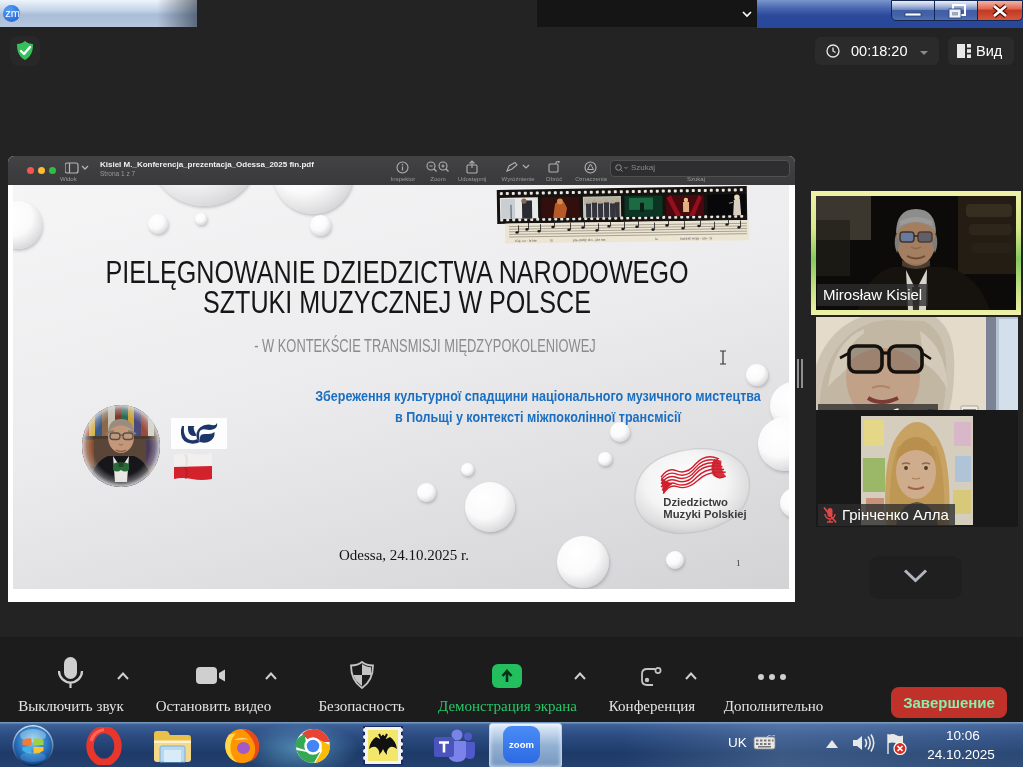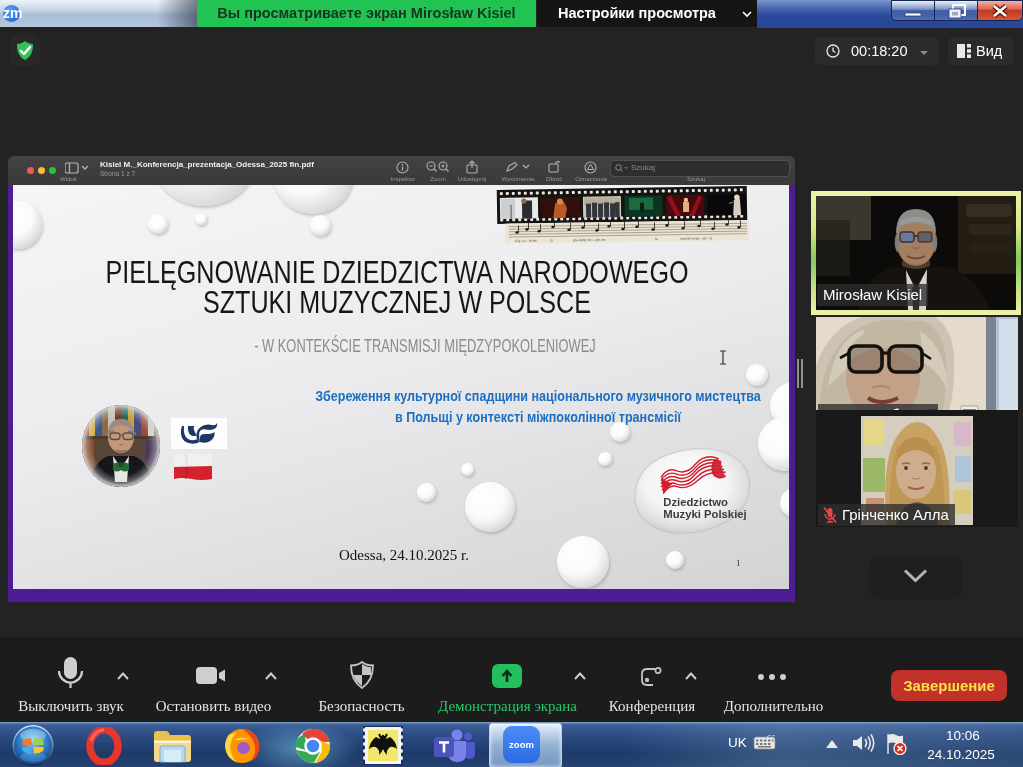--- a/index.html
+++ b/index.html
@@ -1,40 +1,40 @@
 <!DOCTYPE html>
 <html><head><meta charset="utf-8">
 <style>
 html,body{margin:0;padding:0;}
 body{width:1023px;height:767px;overflow:hidden;position:relative;background:#232323;font-family:"Liberation Sans",sans-serif;}
 .abs{position:absolute;}
 
 #titlebar{left:0;top:0;width:1023px;height:27px;}
 #tb-left{left:0;top:0;width:197px;height:27px;background:linear-gradient(180deg,#eef4fb 0%,#c2d2e6 40%,#a9bdd8 55%,#b7c8de 100%);}
 #tb-left::after{content:"";position:absolute;right:0;top:0;width:40px;height:27px;background:linear-gradient(90deg,rgba(20,30,45,0),rgba(20,30,45,.55));}
-#zmicon{left:3px;top:5px;width:17px;height:17px;border-radius:50%;background:radial-gradient(circle at 35% 30%,#56a0f5,#2d6fe0 70%,#1e57c4);color:#fff;font-size:14px;font-weight:bold;text-align:right;line-height:17px;}
+#zmicon{left:3px;top:5px;width:17px;height:17px;border-radius:50%;background:radial-gradient(circle at 35% 30%,#56a0f5,#2d6fe0 70%,#1e57c4);color:#fff;font-size:11px;font-weight:normal;text-align:right;line-height:17px;}
 #tb-title{left:26px;top:0;height:27px;line-height:26px;color:#111;font-size:14.5px;}
 #banner{left:197px;top:0;width:339px;height:27px;background:#21c452;color:#17351f;font-weight:bold;font-size:14.5px;text-align:center;line-height:27px;}
 #viewset{left:537px;top:0;width:220px;height:27px;background:#151515;color:#fff;}
 #viewset .t{position:absolute;left:21px;top:0;line-height:27px;font-weight:bold;font-size:14.5px;}
 #bluebar{left:757px;top:0;width:266px;height:28px;background:linear-gradient(180deg,#7b96cc 0%,#4866b0 30%,#2b4a9b 55%,#274699 100%);}
 
 #winbtns{left:891px;top:0;width:130px;height:22px;}
 .wb{position:absolute;top:0;height:21px;border:1px solid #12264f;box-sizing:border-box;background:linear-gradient(180deg,rgba(255,255,255,.85),rgba(200,215,235,.35) 45%,rgba(80,105,160,.25) 50%,rgba(130,160,210,.45));}
 #wb-min{left:0;width:44px;border-radius:0 0 0 5px;}
 #wb-max{left:43px;width:44px;}
 #wb-close{left:86px;width:46px;border-radius:0 0 5px 0;background:linear-gradient(180deg,#f6b2a5 0%,#e06a52 40%,#c23a23 50%,#d4573c 100%);}
 
 #shieldbtn{left:10px;top:36px;width:30px;height:30px;border-radius:8px;background:#282828;}
 #timer{left:815px;top:37px;width:124px;height:28px;border-radius:6px;background:#2b2b2b;color:#fff;}
 #timer .txt{position:absolute;left:36px;top:0;line-height:28px;font-size:14.5px;}
 #vid-btn{left:948px;top:37px;width:66px;height:28px;border-radius:6px;background:#2b2b2b;color:#fff;}
 #vid-btn .txt{position:absolute;left:28px;top:0;line-height:28px;font-size:14.5px;}
 
-#pdfwin{left:8px;top:156px;width:787px;height:446px;background:#4c1d95;border-radius:6px 6px 0 0;}
+#pdfwin{left:8px;top:156px;width:787px;height:446px;background:#ffffff;border-radius:6px 6px 0 0;}
 #pdfbar{left:0;top:0;width:787px;height:29px;background:linear-gradient(180deg,#434345,#39393b);border-radius:6px 6px 0 0;}
 .tl{position:absolute;top:11px;width:7px;height:7px;border-radius:50%;}
 #pdfbar .lbl{position:absolute;top:20px;font-size:6px;color:#9a9a9a;text-align:center;}
 #slide{left:5px;top:29px;width:776px;height:404px;background:linear-gradient(165deg,#f5f5f6 0%,#ececee 45%,#d3d3d6 100%);overflow:hidden;}
 .bub{position:absolute;border-radius:50%;background:radial-gradient(circle at 38% 32%,#ffffff 0%,#fafafa 45%,#e2e2e4 68%,#c6c6ca 92%,#bdbdc1 100%);box-shadow:1px 2px 3px rgba(110,110,118,.35);}
 
 #stitle{left:-16px;top:72px;width:800px;text-align:center;color:#161616;font-size:32px;line-height:30px;transform:scaleX(.785);transform-origin:400px 0;}
 #ssub{left:12px;top:151px;width:800px;text-align:center;color:#8b8b8b;font-size:18px;transform:scaleX(.715);transform-origin:400px 0;}
 #sblue{left:125px;top:200px;width:800px;text-align:center;color:#1b6fc0;font-size:15.5px;font-weight:bold;line-height:21px;transform:scaleX(.81);transform-origin:400px 0;}
 #cred{left:-1px;top:316px;width:290px;text-align:center;color:#141414;font-size:15px;line-height:18px;font-family:"Liberation Serif",serif;}
@@ -45,31 +45,29 @@
 #handle2{left:801px;top:359px;width:2px;height:29px;background:#909090;}
 #v1border{left:811px;top:191px;width:210px;height:124px;background:linear-gradient(180deg,#eff2a8 0%,#d9e98c 30%,#86c95e 55%,#c9e285 80%,#eff2a8 100%);}
 #v1{left:5px;top:5px;width:200px;height:114px;overflow:hidden;background:#17130f;}
 #v2{left:816px;top:317px;width:202px;height:112px;overflow:hidden;background:#0f766e;}
 #v3{left:816px;top:410px;width:202px;height:117px;overflow:hidden;background:#b91c1c;}
 .ntag{position:absolute;background:rgba(45,45,45,.78);color:#fff;font-size:15px;line-height:22px;padding:0 6px;}
 #chevbtn{left:869px;top:556px;width:93px;height:43px;border-radius:10px;background:#1f1f1f;}
 
 #toolbar{left:0;top:637px;width:1023px;height:85px;background:#1c1c1c;}
 .tlabel{position:absolute;top:61px;font-size:15px;color:#e4e4e4;text-align:center;white-space:nowrap;font-family:Liberation Serif, serif;}
-#endbtn{left:891px;top:33px;width:116px;height:31px;border-radius:8px;background:#bf3129;color:#fde047;font-weight:bold;font-size:15px;text-align:center;line-height:31px;}
+#endbtn{left:891px;top:50px;width:116px;height:31px;border-radius:8px;background:#bf3129;color:#86efac;font-weight:bold;font-size:15px;text-align:center;line-height:31px;}
 
 #taskbar{left:0;top:722px;width:1023px;height:45px;background:linear-gradient(180deg,#7fa3c8 0%,#3c5f96 6%,#2c4c82 30%,#1d3a68 70%,#24416f 100%);}
 </style></head>
 <body>
 <div class="abs" id="titlebar">
   <div class="abs" id="tb-left"></div>
   <div class="abs" id="zmicon">zm</div>
-  <div class="abs" id="banner">Вы просматриваете экран Mirosław Kisiel</div>
   <div class="abs" id="viewset">
-      <span class="t">Настройки просмотра</span>
     <svg style="position:absolute;left:204px;top:9px" width="12" height="10">
         <path d="M2 3 L6 7 L10 3" stroke="#fff" stroke-width="1.6" fill="none"></path>
       </svg>
   </div>
   <div class="abs" id="bluebar"></div>
   <div class="abs" id="winbtns">
     <div class="wb" id="wb-min"><svg width="44" height="21">
           <rect x="13" y="12" width="16" height="3" fill="#fff" stroke="#24406e" stroke-width="0.8"></rect>
         </svg></div>
     <div class="wb" id="wb-max"><svg width="44" height="21">

